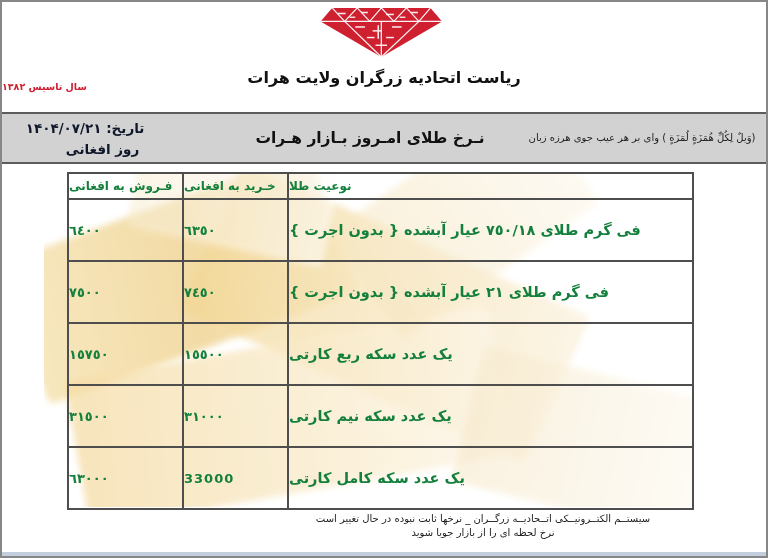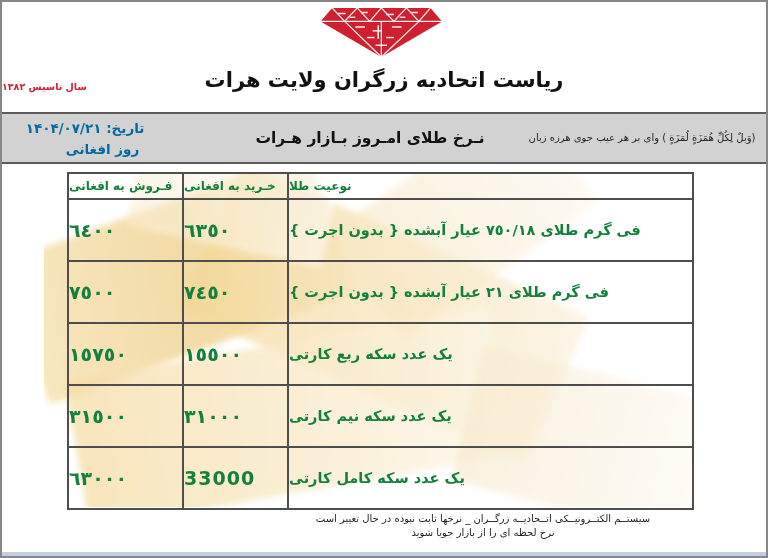--- a/index.html
+++ b/index.html
@@ -5,31 +5,31 @@
   html,body{margin:0;padding:0;background:#e9e9e9;}
   body{width:768px;height:558px;position:relative;font-family:"DejaVu Sans",sans-serif;}
   .page{position:absolute;inset:0;background:#fff;border:2px solid #878787;box-sizing:border-box;overflow:hidden;}
   .bottom-strip{position:absolute;left:0;right:0;bottom:0;height:4px;background:#c3cfdc;z-index:6;}
 
   
   .logo-wrap{position:absolute;top:3px;left:50%;transform:translateX(-52%);width:134px;height:54px;z-index:3;}
   .founded{position:absolute;top:55px;left:0;width:100%;text-align:left;color:#cf2030;
            font-size:9.5px;font-weight:bold;z-index:3;margin-top:24px;}
   .org-title{position:absolute;top:66px;left:0;width:100%;text-align:center;color:#111;
-             font-size:21px;font-weight:bold;letter-spacing:.5px;z-index:3;}
+             font-size:16px;font-weight:bold;letter-spacing:.5px;z-index:3;}
   .rule{position:absolute;top:110px;left:0;right:0;border-top:2px solid #5c5c5c;z-index:3;}
 
   
   .band{position:absolute;top:112px;left:0;right:0;height:50px;background:#d2d2d2;
         border-bottom:2px solid #5c5c5c;z-index:3;box-sizing:border-box;}
   .band-verse{position:absolute;right:10px;top:50%;transform:translateY(-50%);width:228px;
               font-size:10px;font-weight:normal;color:#222;text-align:center;line-height:14px;}
   .band-title{position:absolute;left:calc(50% - 14px);top:50%;transform:translate(-50%,-50%);
               font-size:15.5px;font-weight:bold;color:#111;white-space:nowrap;}
-  .band-date{position:absolute;left:8px;top:3px;width:150px;color:#0369a1;font-weight:bold;}
+  .band-date{position:absolute;left:8px;top:3px;width:150px;color:#0f172a;font-weight:bold;}
   .band-date .d1{font-size:13.5px;line-height:22px;text-align:center;}
   .band-date .d2{font-size:13.5px;line-height:20px;text-align:center;width:115px;}
 
   
   .goldbg{position:absolute;left:42px;top:171px;width:648px;height:334px;overflow:hidden;z-index:1;}
   .goldbg .bar{position:absolute;filter:blur(3px);border-radius:6px;}
   .b1{left:-30px;top:30px;width:330px;height:150px;transform:rotate(-20deg);opacity:.75;
       background:linear-gradient(100deg,#f6e2ae,#eecf87 55%,#f9efd8);}
   .b2{left:150px;top:60px;width:380px;height:160px;transform:rotate(24deg);opacity:.7;
       background:linear-gradient(80deg,#f3d794,#fbf1dc);}
@@ -43,21 +43,21 @@
       background:linear-gradient(90deg,#f9edd2,#ffffff);}
 
   
   table.price{position:absolute;left:65px;top:170px;width:625px;border-collapse:collapse;
               table-layout:fixed;direction:rtl;z-index:2;background:transparent;}
   table.price th,table.price td{border:2px solid #4e4e4e;text-align:left;vertical-align:middle;
               color:#15803d;background:transparent;padding:0;}
   table.price th{height:24px;font-size:12px;font-weight:bold;}
   table.price td{height:60px;font-weight:bold;}
   td.type{font-size:14.5px;margin-left:30px;}
-  td.num{font-size:19px;letter-spacing:1px;}
+  td.num{font-size:13px;letter-spacing:1px;}
   col.c-type{width:405px;} col.c-buy{width:105px;} col.c-sell{width:115px;}
 
   
   .footer{position:absolute;left:295px;top:510px;width:372px;text-align:center;z-index:3;
           font-size:10px;font-weight:normal;color:#222;line-height:13.5px;direction:rtl;}
 </style>
 </head>
 <body>
 
 <div class="page">

